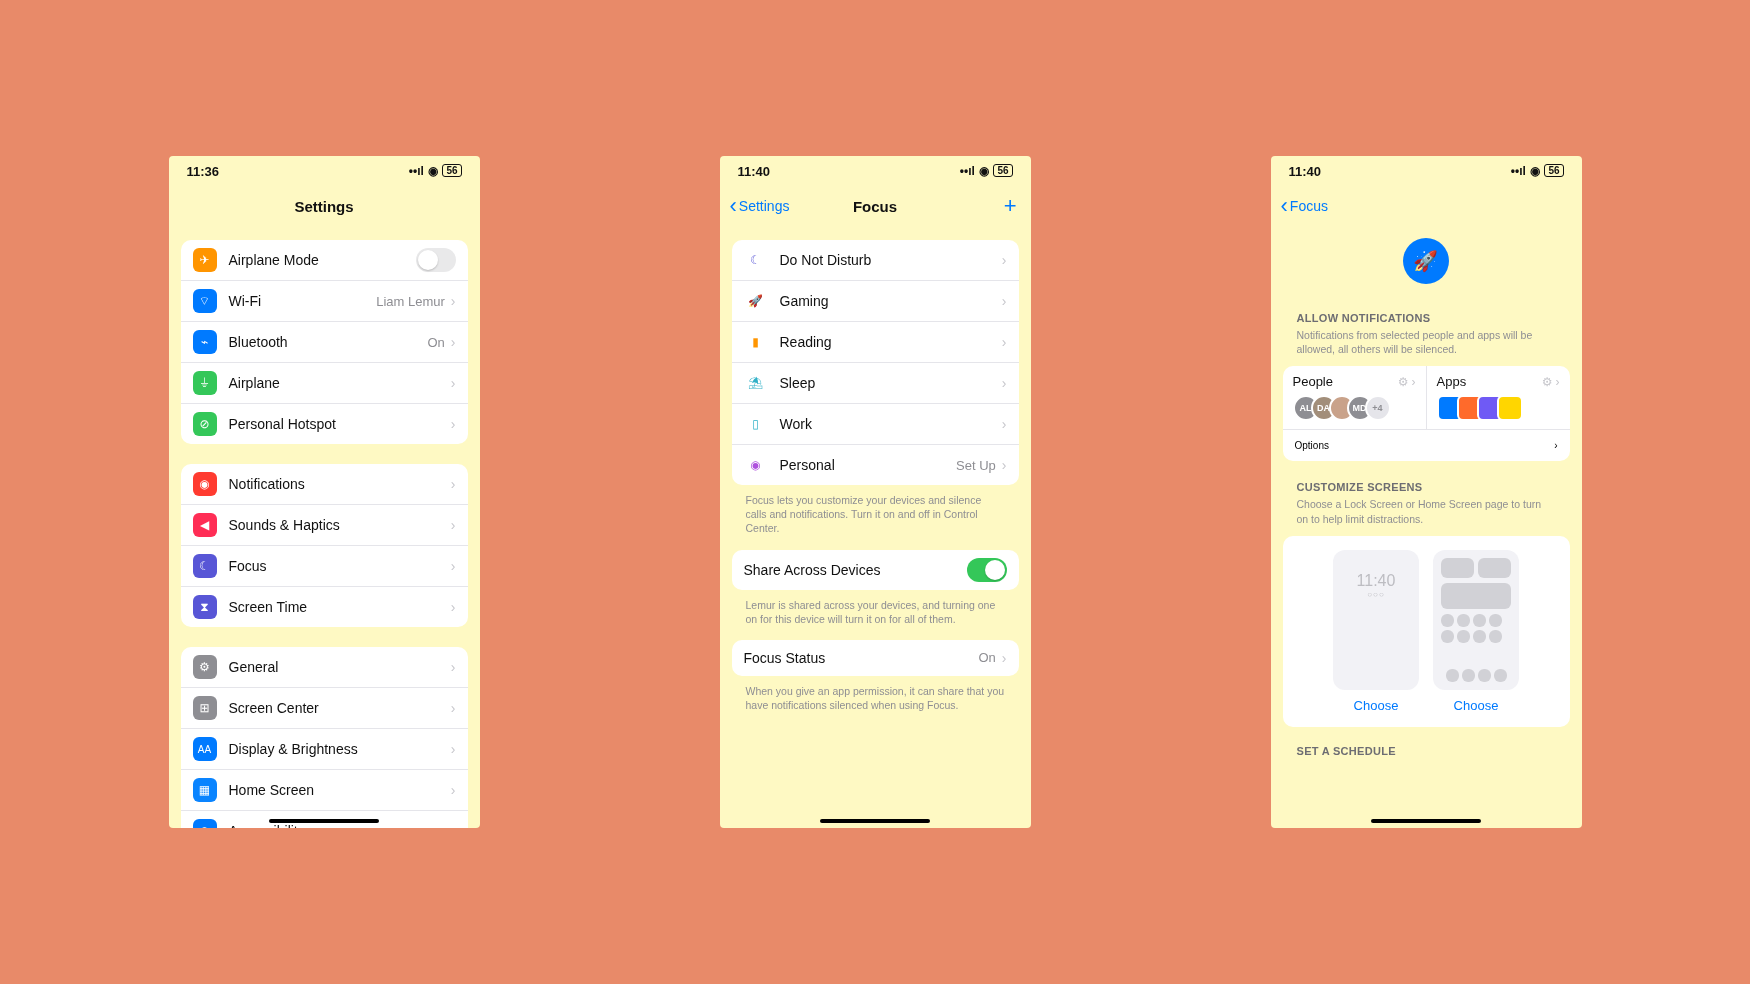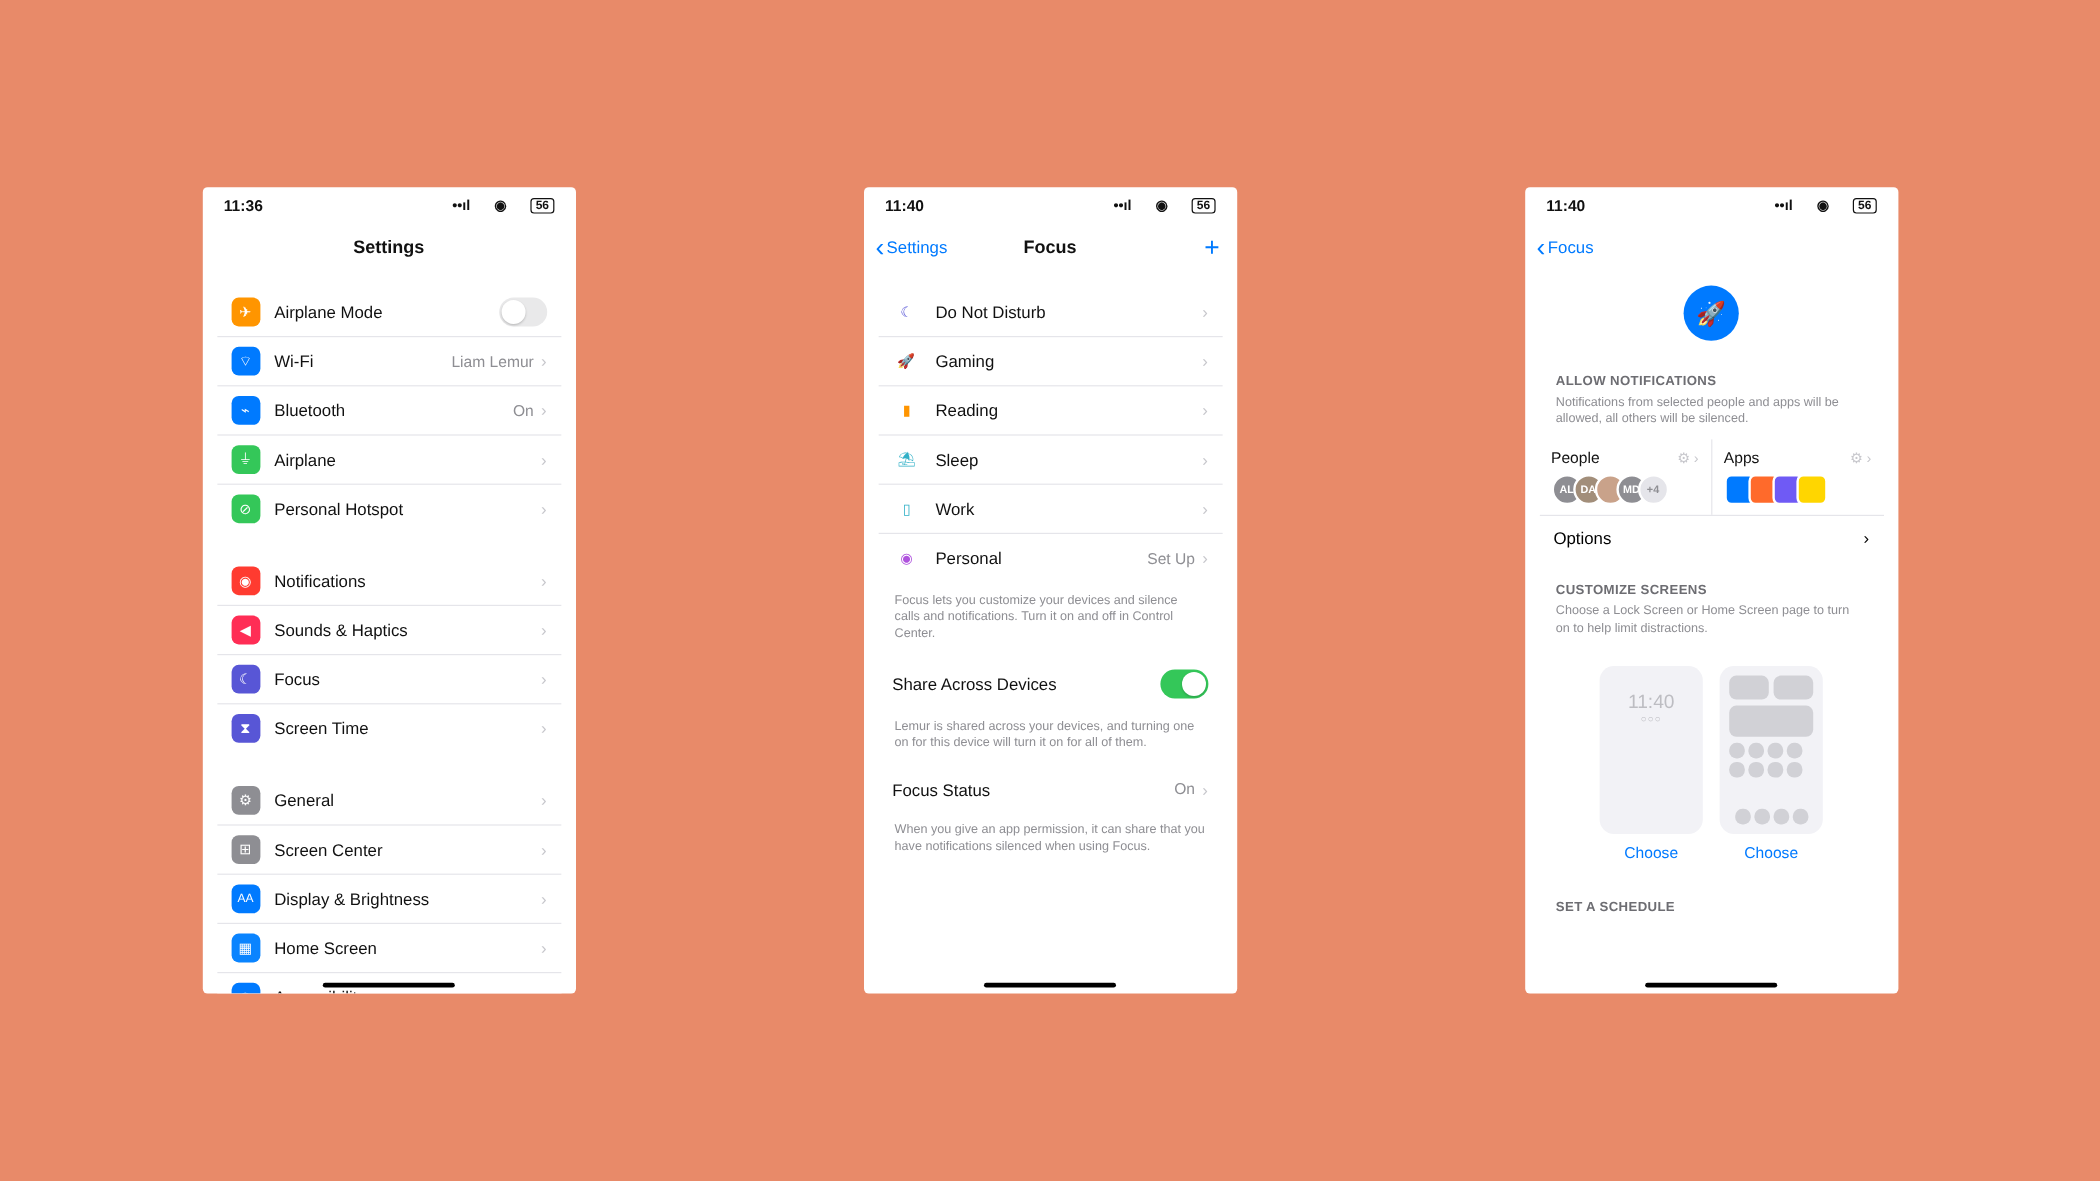--- a/index.html
+++ b/index.html
@@ -1,19 +1,19 @@
 <!DOCTYPE html>
 <html><head>
 <meta charset="utf-8">
 <style>
 * { box-sizing: border-box; margin: 0; padding: 0; font-family: -apple-system, "Helvetica Neue", Arial, sans-serif; }
 body { background: #e88a69; width: 1750px; height: 984px; display: flex; justify-content: center; align-items: center; gap: 240px; }
-.phone { width: 311px; height: 672px; background: #ffffff; border-radius: 4px; overflow: hidden; display: flex; flex-direction: column; position: relative; }
+.phone { width: 311px; height: 672px; background: #fef9c3; border-radius: 4px; overflow: hidden; display: flex; flex-direction: column; position: relative; }
 .status-bar { height: 30px; display: flex; align-items: center; justify-content: space-between; padding: 0 18px; font-size: 13px; font-weight: 600; color: #111; }
-.status-right { display: flex; align-items: center; gap: 20px; font-size: 12px; }
+.status-right { display: flex; align-items: flex-start; gap: 4px; font-size: 12px; }
 .nav-bar { height: 40px; display: flex; align-items: center; justify-content: center; position: relative; }
 .nav-title { font-size: 15px; font-weight: 600; color: #111; }
 .nav-back { position: absolute; left: 10px; color: #007aff; font-size: 14px; display: flex; align-items: center; gap: 2px; cursor: pointer; }
 .nav-back::before { content: "‹"; font-size: 22px; line-height: 0; }
 .nav-add { position: absolute; right: 14px; color: #007aff; font-size: 22px; cursor: pointer; line-height: 1; }
 .content { flex: 1; overflow: hidden; padding: 14px 12px 0; }
 .group { background: #fff; border-radius: 10px; margin-bottom: 20px; overflow: hidden; }
 .row { display: flex; align-items: center; padding: 8px 12px; min-height: 36px; border-bottom: 0.5px solid #e5e5ea; font-size: 14px; color: #111; }
 .row:last-child { border-bottom: none; }
 .row .icon { width: 24px; height: 24px; border-radius: 6px; margin-right: 12px; display: flex; align-items: center; justify-content: center; color: #fff; font-size: 12px; flex-shrink: 0; }
@@ -35,21 +35,21 @@
 .hero-title { font-size: 21px; font-weight: 700; color: #111; }
 .allow-panel { background: #fff; border-radius: 10px; margin-bottom: 20px; overflow: hidden; }
 .allow-top { display: flex; }
 .allow-half { flex: 1; padding: 8px 10px; }
 .allow-half:first-child { border-right: 0.5px solid #e5e5ea; }
 .allow-head { display: flex; align-items: center; justify-content: space-between; font-size: 13px; color: #111; margin-bottom: 6px; }
 .allow-head .meta { color: #c7c7cc; font-size: 12px; display: flex; align-items: center; gap: 3px; }
 .avatars { display: flex; }
 .av { width: 26px; height: 26px; border-radius: 50%; border: 2px solid #fff; margin-right: -8px; display: flex; align-items: center; justify-content: center; font-size: 9px; font-weight: 600; color: #fff; }
 .app-icon { width: 26px; height: 26px; border-radius: 6px; margin-right: -6px; border: 2px solid #fff; }
-.allow-opts { border-top: 0.5px solid #e5e5ea; padding: 10px 12px; display: flex; align-items: center; justify-content: space-between; font-size: 14px; }
+.allow-opts { border-top: 0.5px solid #e5e5ea; padding: 10px 12px; display: flex; align-items: center; justify-content: space-between; font-size: 10px; }
 .screens-card { background: #fff; border-radius: 10px; padding: 14px; display: flex; gap: 14px; justify-content: center; margin-bottom: 18px; }
 .mini { width: 86px; text-align: center; }
 .mini-screen { width: 86px; height: 140px; background: #f2f2f6; border-radius: 12px; margin-bottom: 8px; padding: 8px; display: flex; flex-direction: column; }
 .mini-time { font-size: 16px; font-weight: 500; color: #bdbdc2; text-align: center; margin-top: 14px; }
 .mini-dots { text-align: center; color: #bdbdc2; font-size: 8px; letter-spacing: 1px; }
 .mini-widget { background: #d1d1d6; border-radius: 6px; }
 .choose { color: #007aff; font-size: 13px; }
 .bg-orange{background:#ff9500}.bg-blue{background:#007aff}.bg-green{background:#34c759}.bg-red{background:#ff3b30}.bg-pink{background:#ff2d55}.bg-indigo{background:#5856d6}.bg-gray{background:#8e8e93}.bg-dblue{background:#0a84ff}
 </style>
 </head>

